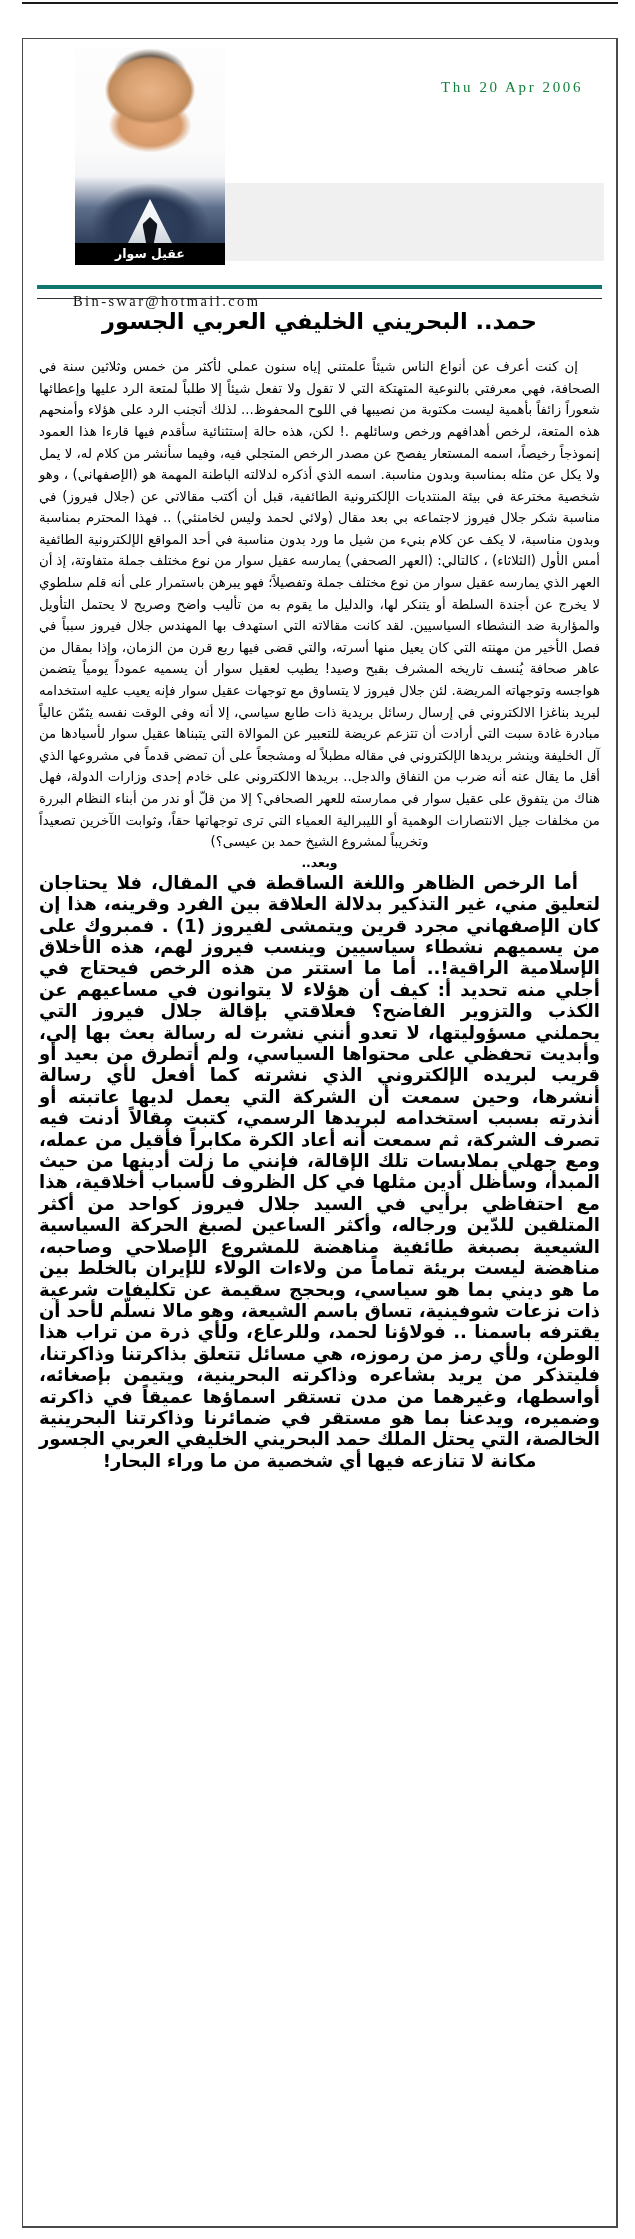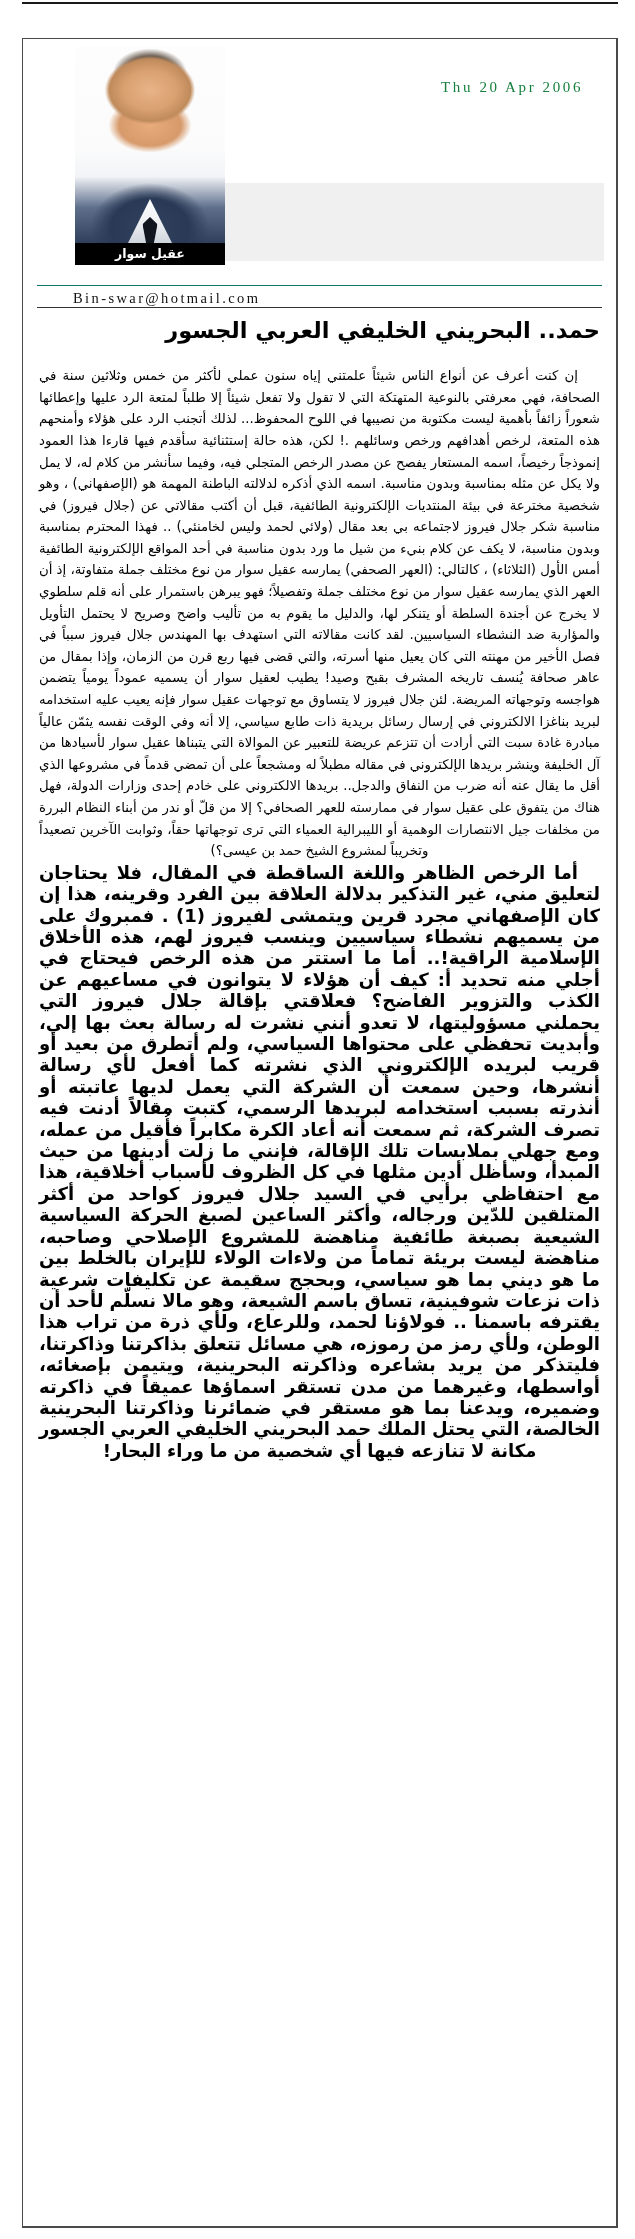--- a/index.html
+++ b/index.html
@@ -139,23 +139,23 @@
     top: 140px;
     width: 396px;
     height: 78px;
     background: #f0f0f0;
   }
 
   
   .email-strip {
     position: relative;
     margin: 2px 2px 0 2px;
-    border-top: 1px solid #0f766e;
+    border-top: 4px solid #0f766e;
     border-bottom: 1px solid #333;
-    height: 23px;
+    height: 14px;
     padding-right: 40px;
     box-sizing: border-box;
     direction: ltr;
     text-align: left;
   }
   .email-strip .email {
     font-family: "Liberation Serif", serif;
     font-size: 14.5px;
     letter-spacing: 2.4px;
     color: #111;
@@ -164,20 +164,21 @@
     display: inline-block;
   }
 
   
   .headline {
     margin: 8px 4px 4px 4px;
     font-family: "DejaVu Sans", sans-serif;
     font-size: 22.5px;
     font-weight: bold;
     color: #000;
+    text-align: center;
     direction: rtl;
     line-height: 1.25;
     letter-spacing: -0.3px;
   }
 
   
   .body-col {
     direction: rtl;
     text-align: justify;
     padding: 0 4px;
@@ -236,19 +237,20 @@
 
       <div class="email-strip">
         <span class="email">Bin-swar@hotmail.com</span>
       </div>
 
       <h1 class="headline">حمد.. البحريني الخليفي العربي الجسور</h1>
 
       <div class="body-col">
         <p class="para part-one">إن كنت أعرف عن أنواع الناس شيئاً علمتني إياه سنون عملي لأكثر من خمس وثلاثين سنة في الصحافة، فهي معرفتي بالنوعية المتهتكة التي لا تقول ولا تفعل شيئاً إلا طلباً لمتعة الرد عليها وإعطائها شعوراً زائفاً بأهمية ليست مكتوبة من نصيبها في اللوح المحفوظ... لذلك أتجنب الرد على هؤلاء وأمنحهم هذه المتعة، لرخص أهدافهم ورخص وسائلهم .! لكن، هذه حالة إستثنائية سأقدم فيها قارءا هذا العمود إنموذجاً رخيصاً، اسمه المستعار يفصح عن مصدر الرخص المتجلي فيه، وفيما سأنشر من كلام له، لا يمل ولا يكل عن مثله بمناسبة وبدون مناسبة. اسمه الذي أذكره لدلالته الباطنة المهمة هو (الإصفهاني) ، وهو شخصية مخترعة في بيئة المنتديات الإلكترونية الطائفية، قبل أن أكتب مقالاتي عن (جلال فيروز) في مناسبة شكر جلال فيروز لاجتماعه بي بعد مقال (ولائي لحمد وليس لخامنئي) .. فهذا المحترم بمناسبة وبدون مناسبة، لا يكف عن كلام بنيء من شيل ما ورد بدون مناسبة في أحد المواقع الإلكترونية الطائفية أمس الأول (الثلاثاء) ، كالتالي: (العهر الصحفي) يمارسه عقيل سوار من نوع مختلف جملة متفاوتة، إذ أن العهر الذي يمارسه عقيل سوار من نوع مختلف جملة وتفصيلاً؛ فهو يبرهن باستمرار على أنه قلم سلطوي لا يخرج عن أجندة السلطة أو يتنكر لها، والدليل ما يقوم به من تأليب واضح وصريح لا يحتمل التأويل والمؤاربة ضد النشطاء السياسيين. لقد كانت مقالاته التي استهدف بها المهندس جلال فيروز سبباً في فصل الأخير من مهنته التي كان يعيل منها أسرته، والتي قضى فيها ربع قرن من الزمان، وإذا بمقال من عاهر صحافة يُنسف تاريخه المشرف بقبح وصيد! يطيب لعقيل سوار أن يسميه عموداً يومياً يتضمن هواجسه وتوجهاته المريضة. لئن جلال فيروز لا يتساوق مع توجهات عقيل سوار فإنه يعيب عليه استخدامه لبريد بناغزا الالكتروني في إرسال رسائل بريدية ذات طابع سياسي، إلا أنه وفي الوقت نفسه يثمّن عالياً مبادرة غادة سبت التي أرادت أن تتزعم عريضة للتعبير عن الموالاة التي يتبناها عقيل سوار لأسيادها من آل الخليفة وينشر بريدها الإلكتروني في مقاله مطبلاً له ومشجعاً على أن تمضي قدماً في مشروعها الذي أقل ما يقال عنه أنه ضرب من النفاق والدجل.. بريدها الالكتروني على خادم إحدى وزارات الدولة، فهل هناك من يتفوق على عقيل سوار في ممارسته للعهر الصحافي؟ إلا من قلّ أو ندر من أبناء النظام البررة من مخلفات جيل الانتصارات الوهمية أو الليبرالية العمياء التي ترى توجهاتها حقاً، وثوابت الآخرين تصعيداً وتخريباً لمشروع الشيخ حمد بن عيسى؟)</p>
 
+        <div class="divider-word">وبعد..</div>
 
         <p class="para part-two">أما الرخص الظاهر واللغة الساقطة في المقال، فلا يحتاجان لتعليق مني، غير التذكير بدلالة العلاقة بين الفرد وقرينه، هذا إن كان الإصفهاني مجرد قرين ويتمشى لفيروز (1) . فمبروك على من يسميهم نشطاء سياسيين وينسب فيروز لهم، هذه الأخلاق الإسلامية الراقية!.. أما ما استتر من هذه الرخص فيحتاج في أجلي منه تحديد أ: كيف أن هؤلاء لا يتوانون في مساعيهم عن الكذب والتزوير الفاضح؟ فعلاقتي بإقالة جلال فيروز التي يحملني مسؤوليتها، لا تعدو أنني نشرت له رسالة بعث بها إلي، وأبديت تحفظي على محتواها السياسي، ولم أتطرق من بعيد أو قريب لبريده الإلكتروني الذي نشرته كما أفعل لأي رسالة أنشرها، وحين سمعت أن الشركة التي يعمل لديها عاتبته أو أنذرته بسبب استخدامه لبريدها الرسمي، كتبت مقالاً أدنت فيه تصرف الشركة، ثم سمعت أنه أعاد الكرة مكابراً فأُقيل من عمله، ومع جهلي بملابسات تلك الإقالة، فإنني ما زلت أدينها من حيث المبدأ، وسأظل أدين مثلها في كل الظروف لأسباب أخلاقية، هذا مع احتفاظي برأيي في السيد جلال فيروز كواحد من أكثر المتلقين للدّين ورجاله، وأكثر الساعين لصبغ الحركة السياسية الشيعية بصبغة طائفية مناهضة للمشروع الإصلاحي وصاحبه، مناهضة ليست بريئة تماماً من ولاءات الولاء للإيران بالخلط بين ما هو ديني بما هو سياسي، وبحجج سقيمة عن تكليفات شرعية ذات نزعات شوفينية، تساق باسم الشيعة، وهو مالا نسلّم لأحد أن يقترفه باسمنا .. فولاؤنا لحمد، وللرعاع، ولأي ذرة من تراب هذا الوطن، ولأي رمز من رموزه، هي مسائل تتعلق بذاكرتنا وذاكرتنا، فليتذكر من يريد بشاعره وذاكرته البحرينية، ويتيمن بإصغائه، أواسطها، وغيرهما من مدن تستقر اسماؤها عميقاً في ذاكرته وضميره، ويدعنا بما هو مستقر في ضمائرنا وذاكرتنا البحرينية الخالصة، التي يحتل الملك حمد البحريني الخليفي العربي الجسور مكانة لا تنازعه فيها أي شخصية من ما وراء البحار!</p>
       </div>
 
     </div>
   </div>
 </div>
 
 </body></html>

